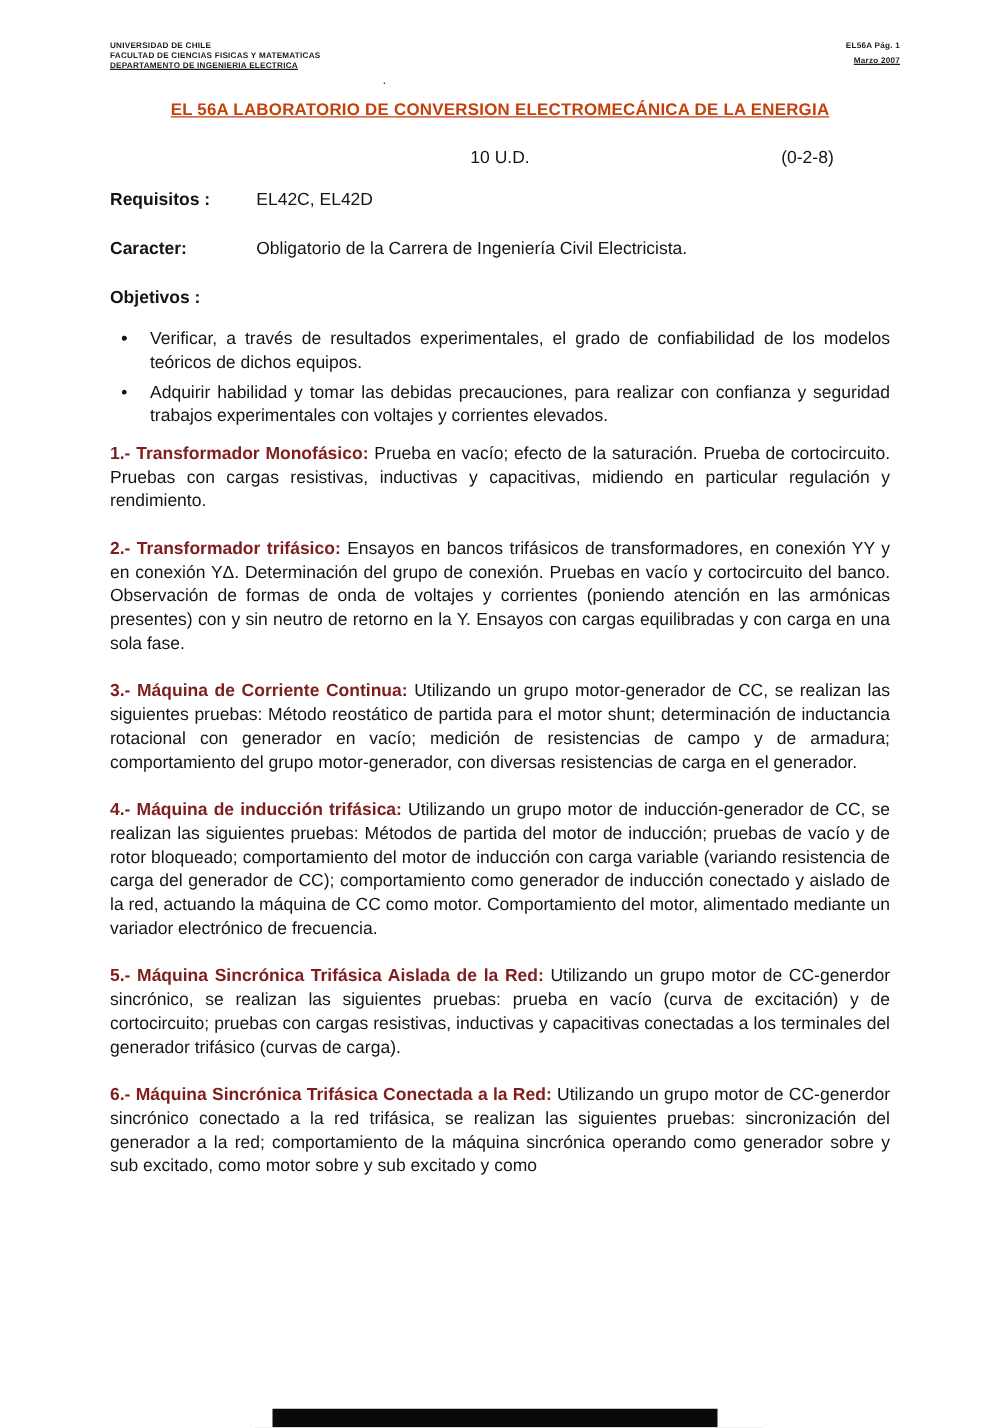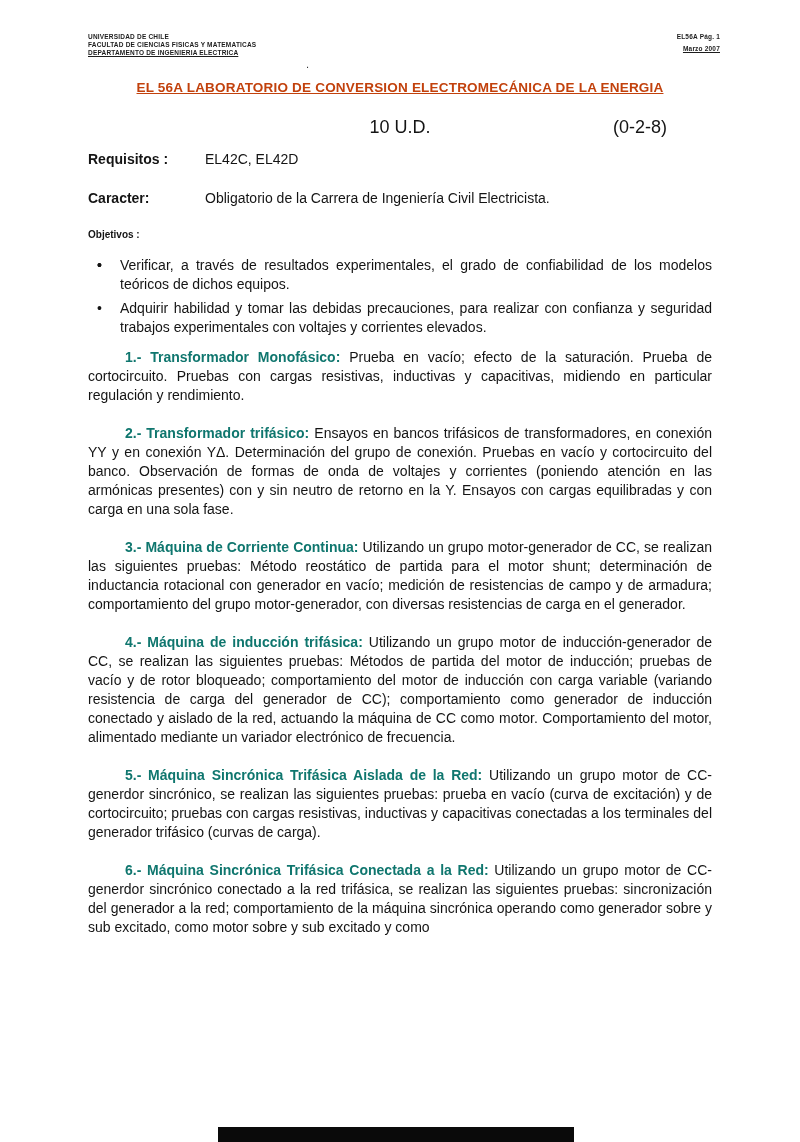--- a/index.html
+++ b/index.html
@@ -25,37 +25,37 @@
   .meta div { margin-bottom:4px; }
   .stray { position:absolute; top:58px; left:306px; font-size:11px; color:#333; }
 
   
   .body-flow { position:absolute; top:80px; left:88px; width:624px; }
   .title {
     font-size:13.5px; font-weight:bold; text-align:center;
     text-decoration:underline; letter-spacing:0.2px;
     margin-bottom:22px; color:#c2410c;
   }
-  .credits-row { position:relative; height:17px; margin-bottom:17px; font-size:18px; text-align:center; }
+  .credits-row { position:relative; height:17px; margin-bottom:17px; font-size:14px; text-align:center; }
   .credits-dist { position:absolute; right:45px; top:0; }
   .field-row { display:flex; margin-bottom:22px; font-size:14px; line-height:17px; }
   .field-label { font-weight:bold; width:117px; flex:none; }
-  .section-heading { font-weight:bold; font-size:10px; margin-bottom:16px; }
+  .section-heading { font-weight:bold; font-size:14px; margin-bottom:16px; }
   .bullets { list-style:none; margin-bottom:11px; }
   .bullets li {
     position:relative; padding-left:32px; margin-bottom:5px;
     font-size:14px; line-height:19px; text-align:justify;
   }
   .bullet-char { position:absolute; left:9px; top:0; }
   .contents-heading { margin-top:6px; margin-bottom:16px; }
   .content-para {
     font-size:14px; line-height:19px; text-align:justify;
     margin-bottom:19px;
   }
-  .content-para strong { color:#0f766e;margin-left:37px; }
+  .content-para strong { color:#7f1d1d; }
   .scan-bar {
     position:absolute; bottom:0; left:218px;
     width:356px; height:15px; background:#0a0a0a;
   }
 </style>
 </head>
 <body>
 
 <div class="page">
 

